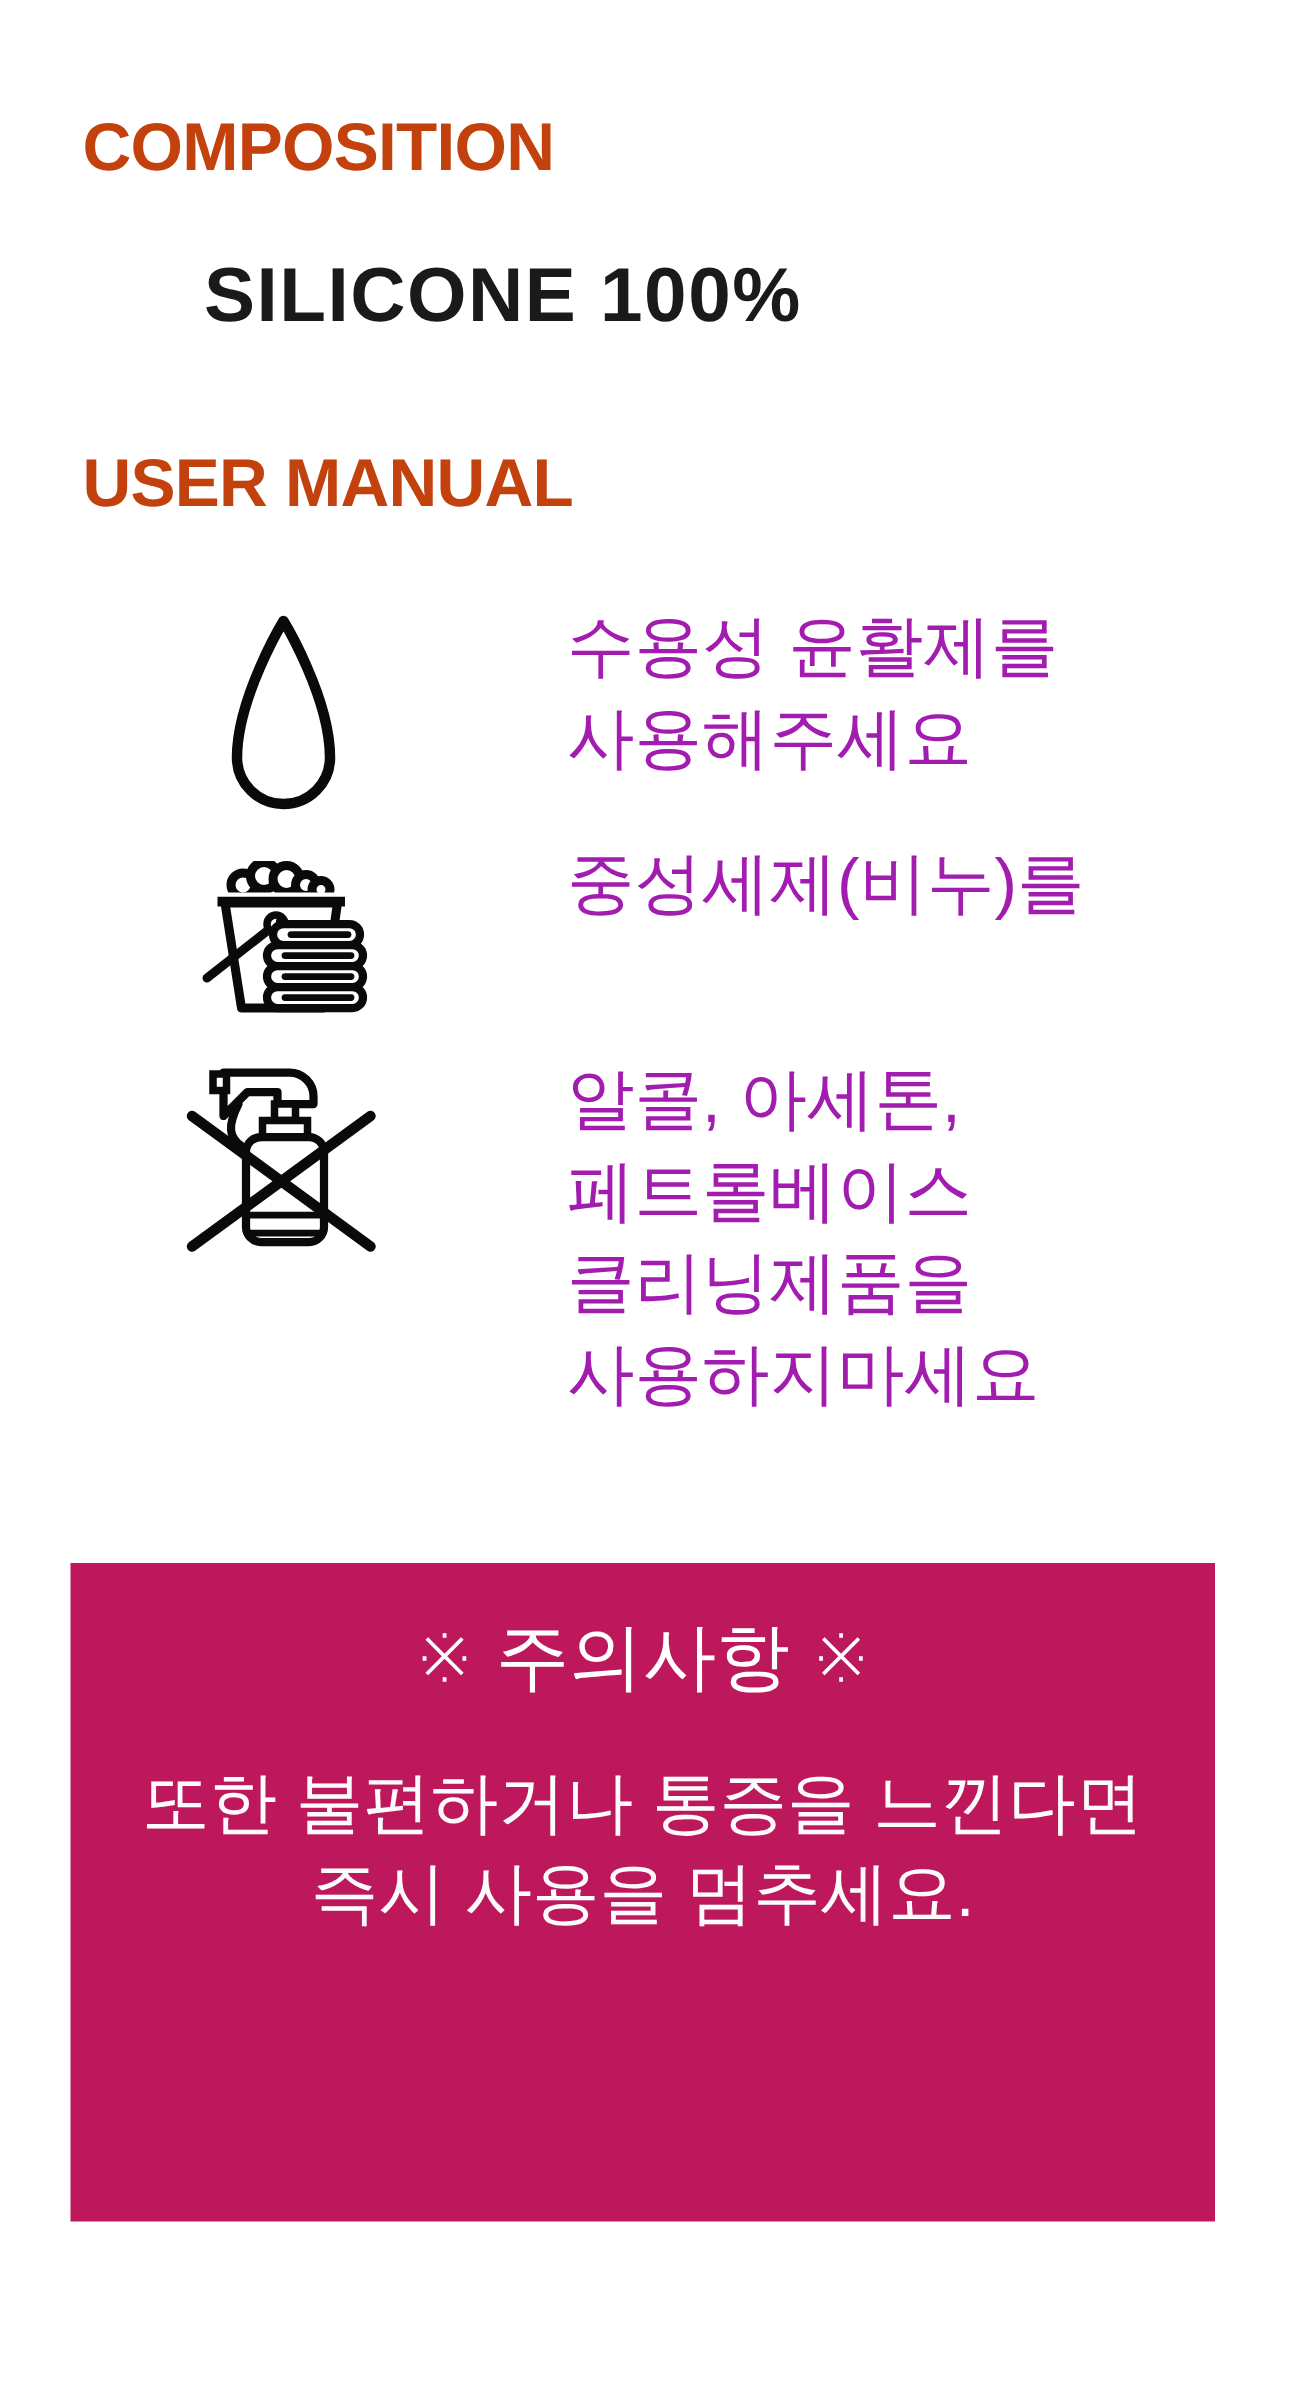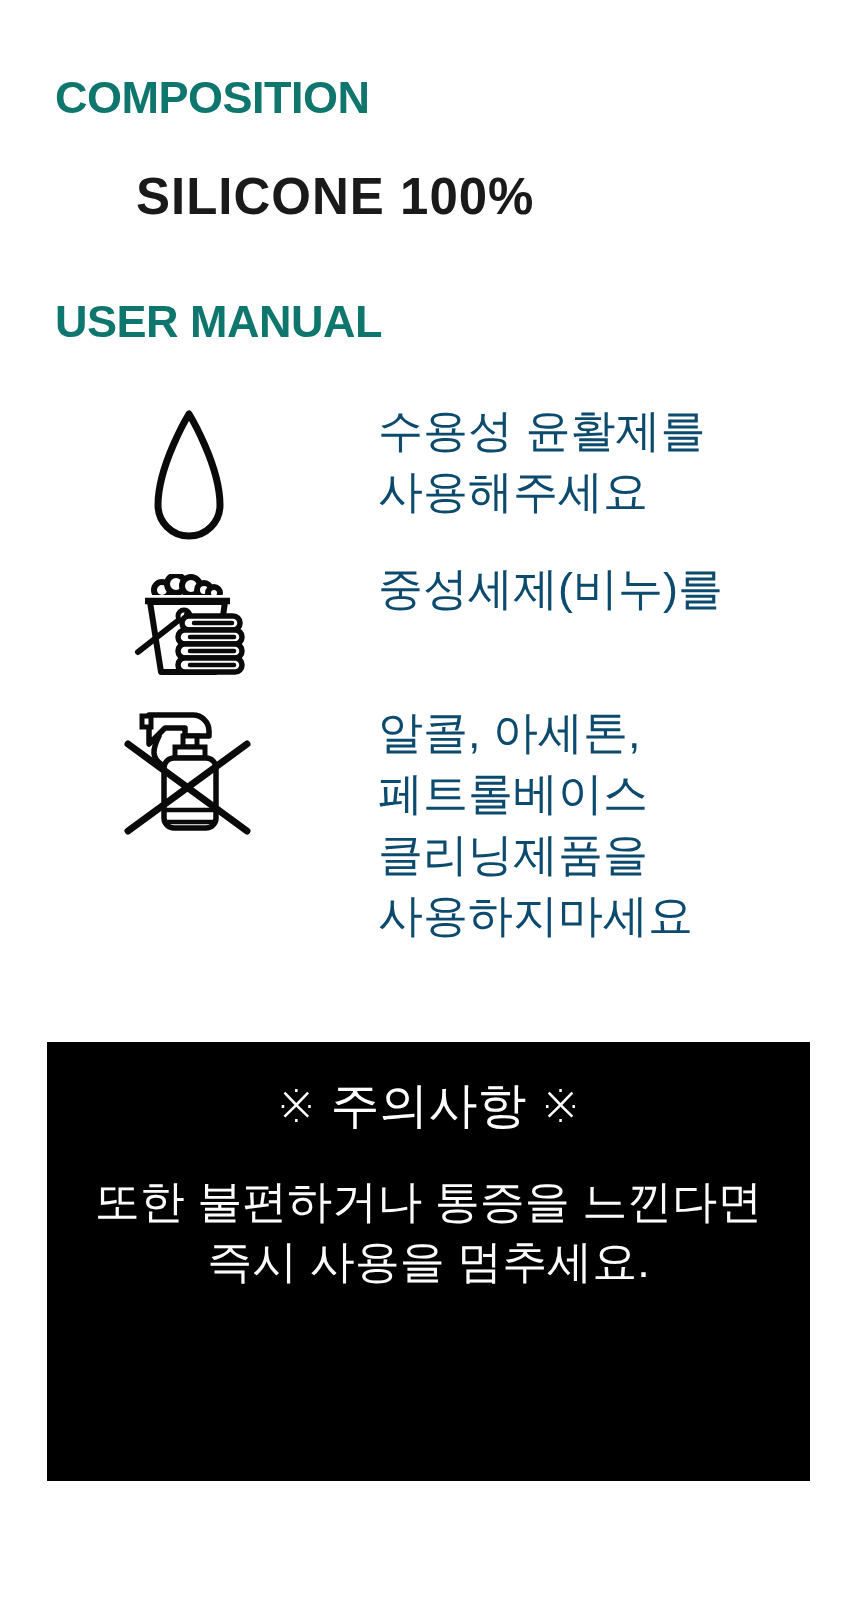--- a/index.html
+++ b/index.html
@@ -3,36 +3,36 @@
 <meta charset="utf-8">
 <style>
   html,body{margin:0;padding:0;}
   body{
     width:860px;height:1602px;position:relative;background:#ffffff;
     font-family:"Liberation Sans","DejaVu Sans",sans-serif;
     overflow:hidden;
   }
   .abs{position:absolute;}
   .heading{
-    font-weight:700;font-size:45px;letter-spacing:-0.5px;color:#0f766e;
+    font-weight:700;font-size:45px;letter-spacing:-0.5px;color:#c2410c;
     white-space:nowrap;
   }
   .thin-en{
     font-weight:700;font-size:51px;letter-spacing:1px;color:#1a1a1a;
     white-space:nowrap;
   }
   .kr{
-    font-weight:300;font-size:45px;line-height:61px;color:#0c4a6e;
+    font-weight:300;font-size:45px;line-height:61px;color:#a21caf;
     white-space:nowrap;
   }
   .icon-box svg{display:block;}
   .icon-stroke{stroke:#0a0a0a;fill:none;}
   .icon-fill-white{fill:#ffffff;stroke:#0a0a0a;}
   .caution-box{
-    left:47px;top:1042px;width:763px;height:439px;background:#000000;
+    left:47px;top:1042px;width:763px;height:439px;background:#be185d;
     color:#ffffff;text-align:center;box-sizing:border-box;padding-top:34px;
   }
   .caution-title{
     font-weight:300;font-size:49px;line-height:58px;color:#ffffff;margin:0 0 38px 0;
   }
   .caution-p{
     font-weight:300;font-size:45px;line-height:60px;color:#fbfbfb;margin:0 0 35px 0;
   }
   .caution-p div{white-space:nowrap;}
 </style>

